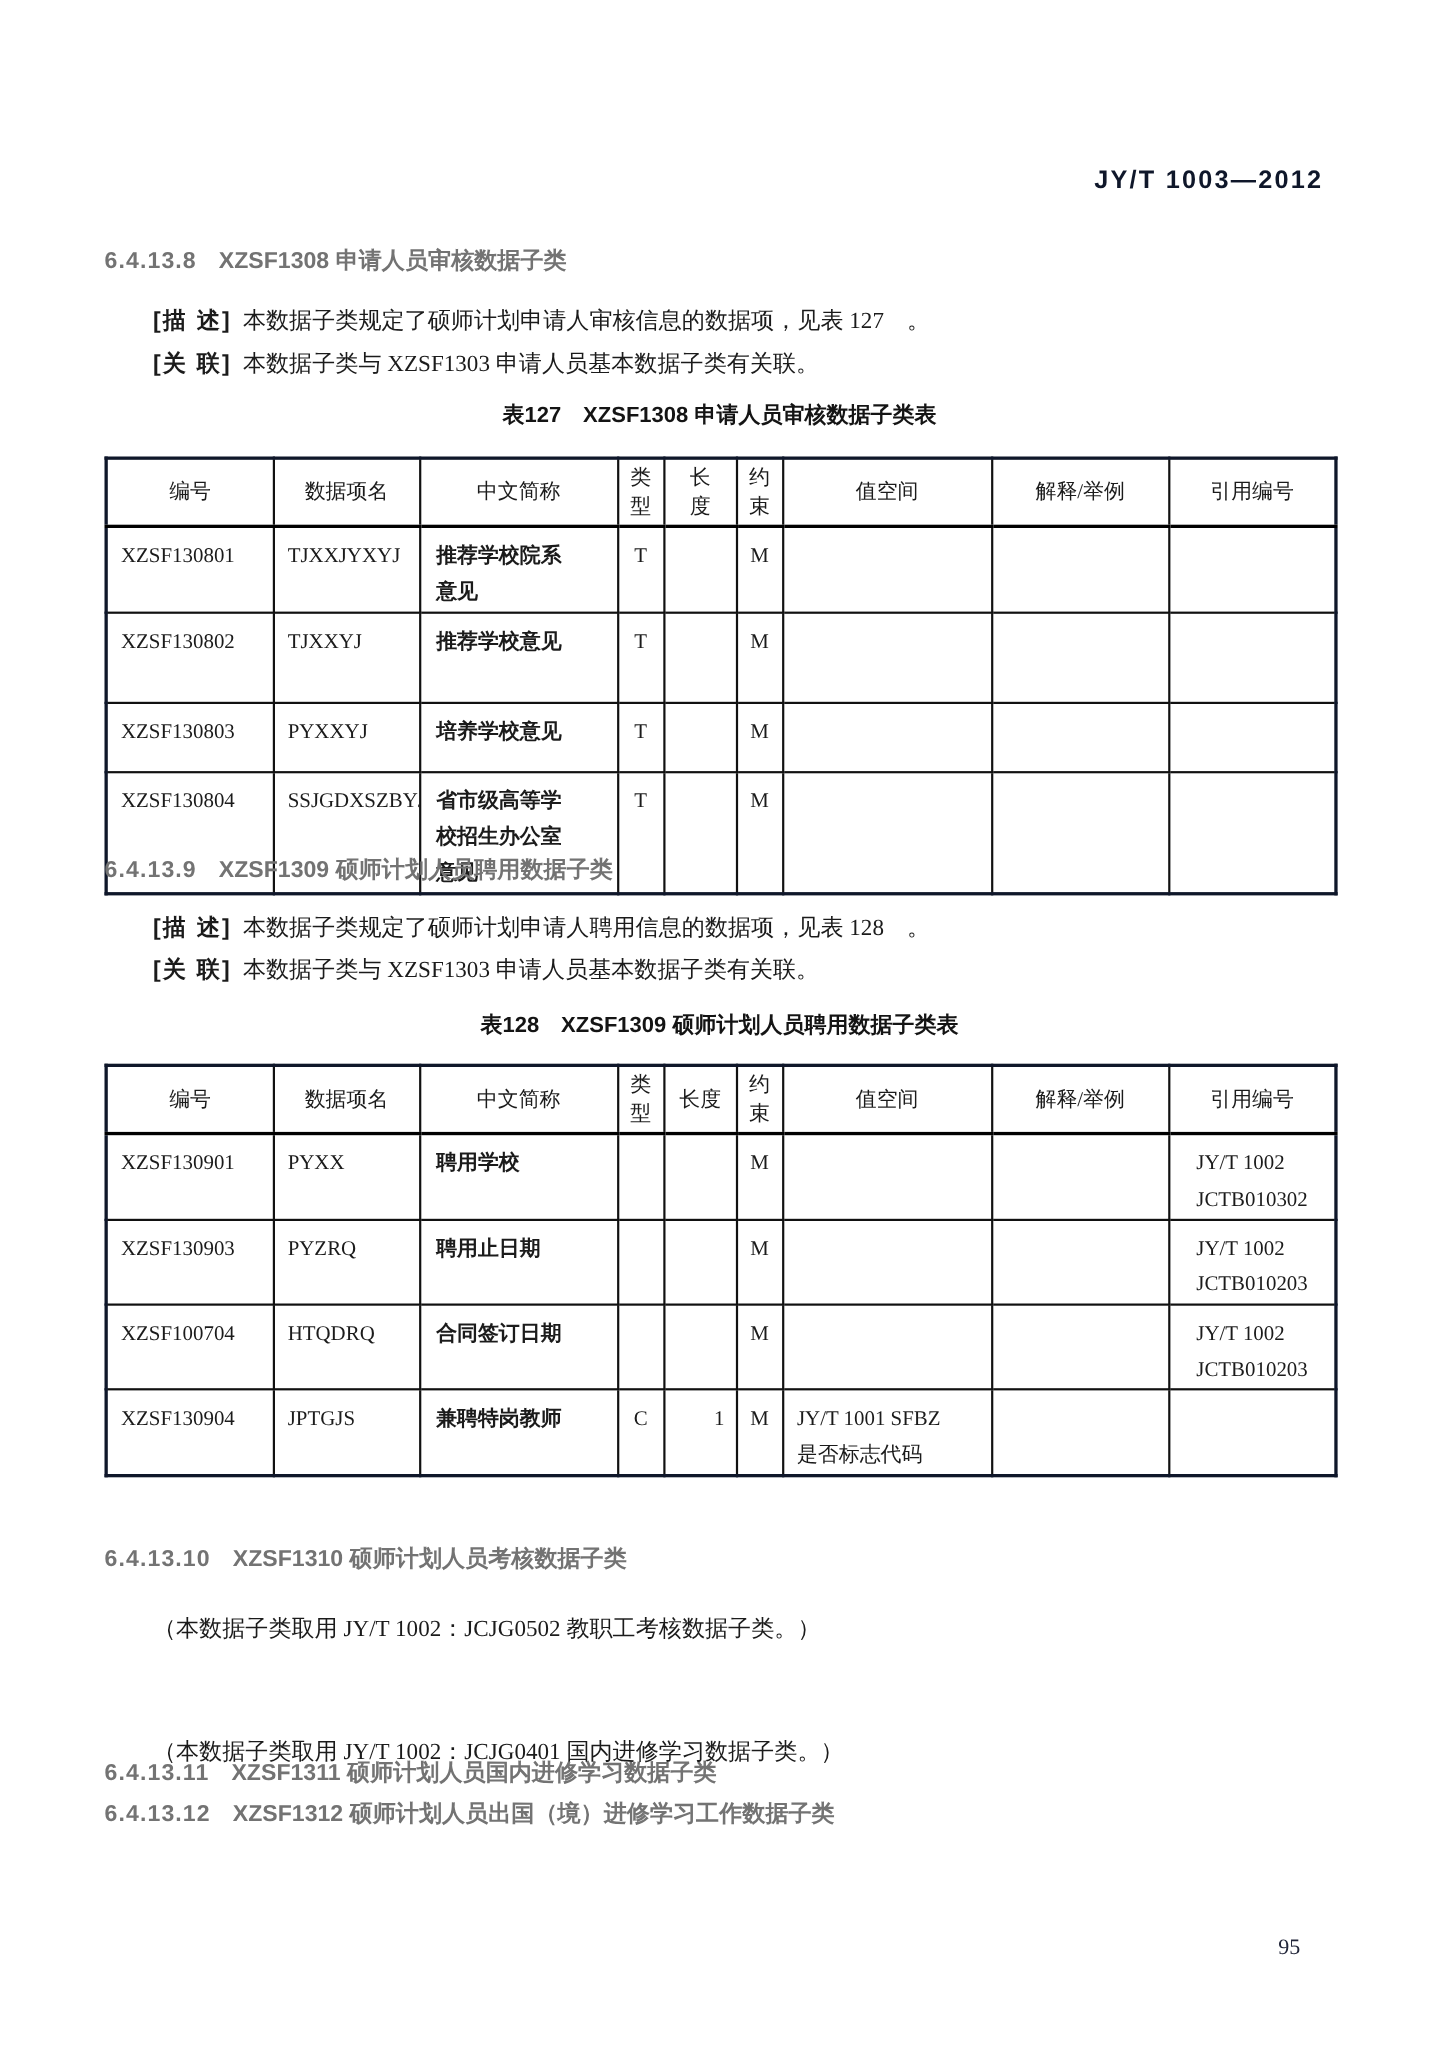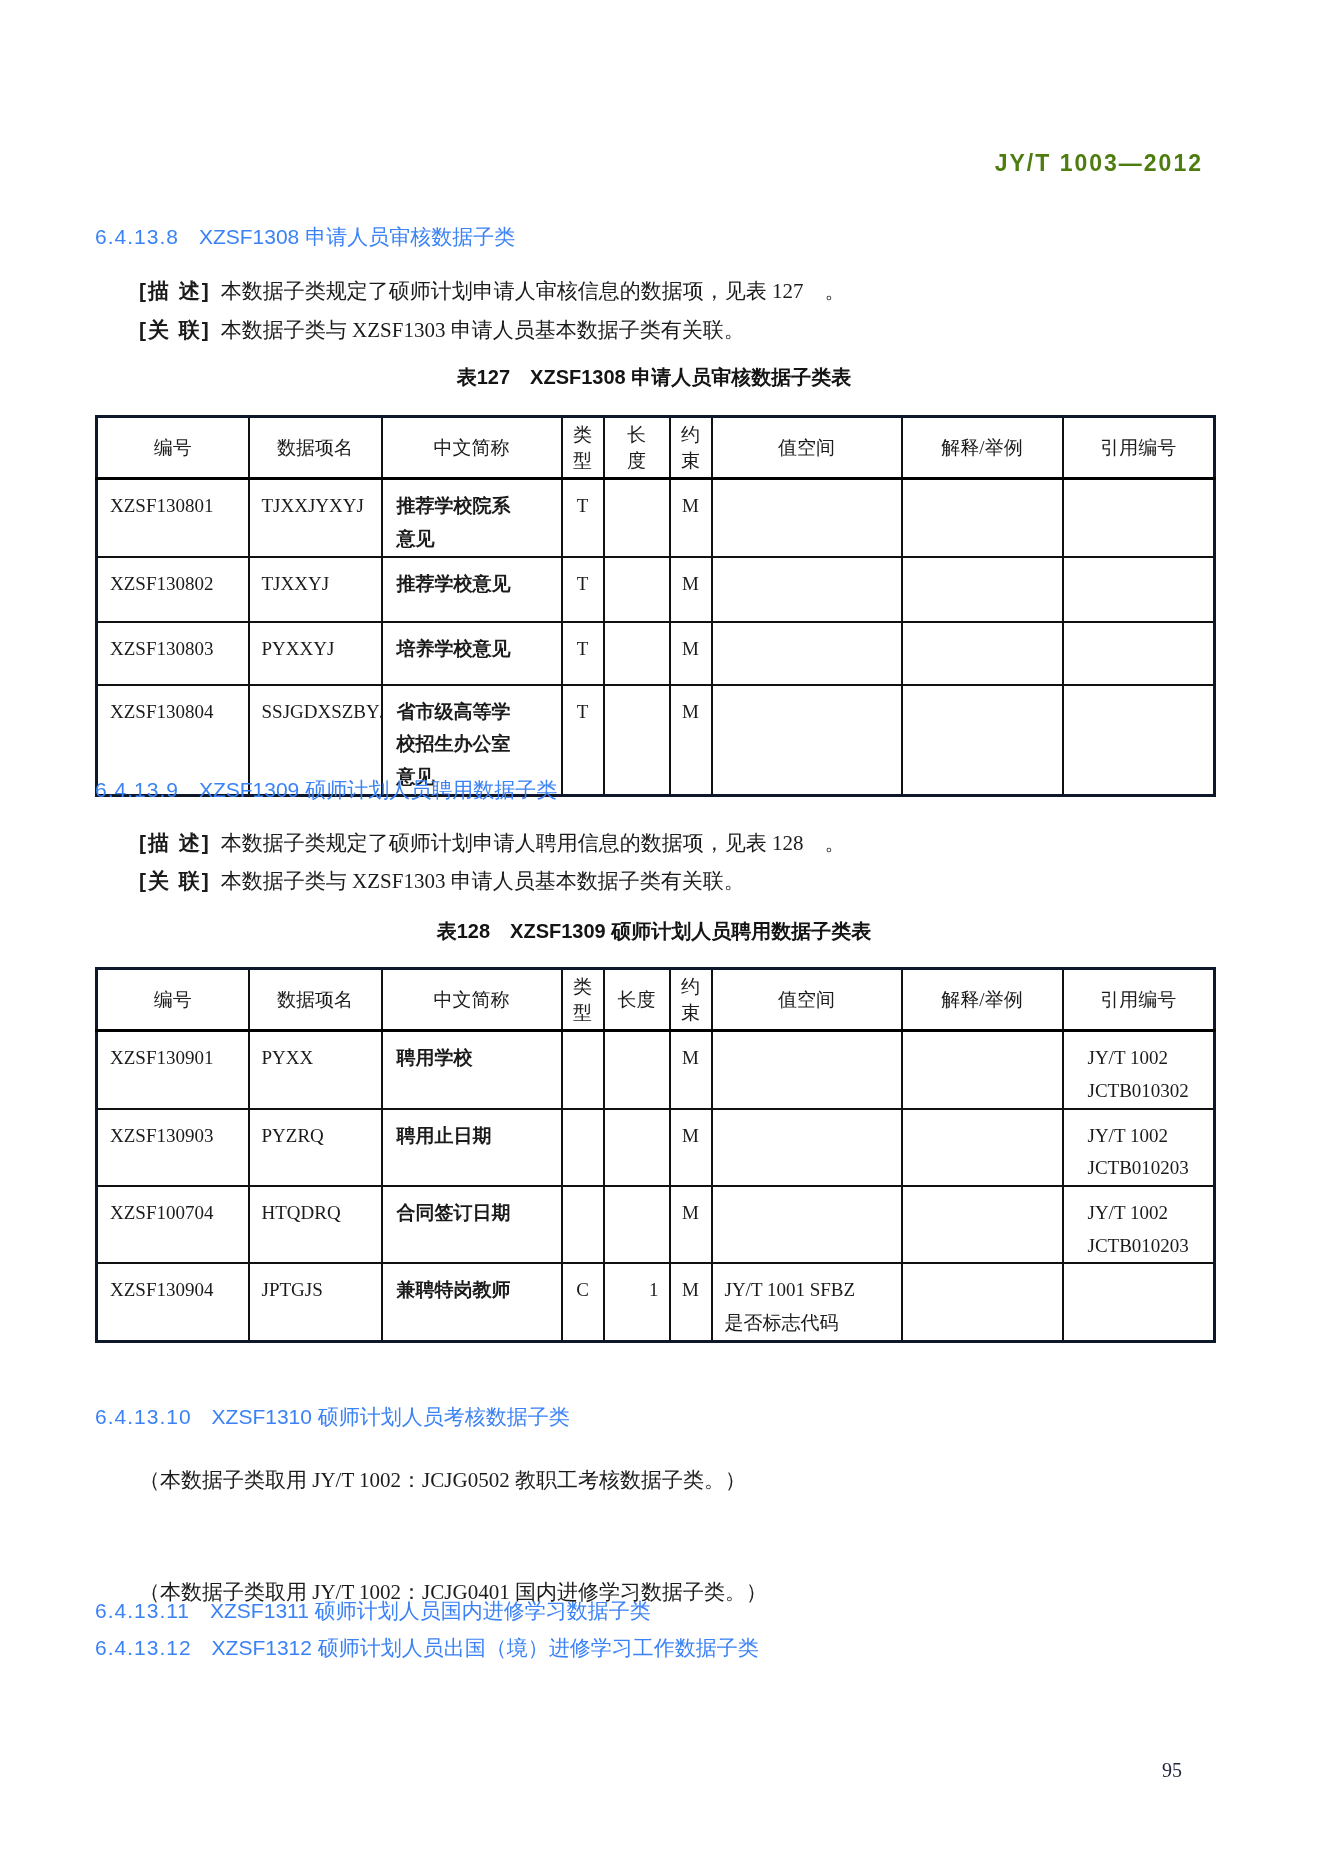--- a/index.html
+++ b/index.html
@@ -6,25 +6,25 @@
   html,body { background:#ffffff; }
   body {
     width:1323px; height:1871px; position:relative;
     font-family:"Liberation Serif","DejaVu Serif",serif;
     color:#1b1b1b;
   }
   .abs { position:absolute; }
   .doc-code {
     top:150px; right:120px; text-align:right;
     font-family:"Liberation Sans","DejaVu Sans",sans-serif;
-    font-size:23px; font-weight:bold; letter-spacing:2px; color:#4d7c0f;
+    font-size:23px; font-weight:bold; letter-spacing:2px; color:#0f172a;
   }
   .sec-heading {
     left:95px; font-family:"Liberation Sans","DejaVu Sans",sans-serif;
-    font-size:21px; font-weight:normal; color:#3b82f6; white-space:nowrap;
+    font-size:21px; font-weight:bold; color:#737373; white-space:nowrap;
   }
   .sec-heading .sec-num { margin-right:20px; letter-spacing:1px; }
   .para {
     left:139px; font-size:21px; white-space:nowrap; color:#1b1b1b;
   }
   .para .plabel {
     font-family:"Liberation Sans","DejaVu Sans",sans-serif;
     font-weight:bold; margin-right:10px; letter-spacing:2px;
   }
   .tbl-caption {
@@ -108,21 +108,21 @@
       <td class="c-id">XZSF130801</td>
       <td class="c-name">TJXXJYXYJ</td>
       <td class="c-cn">推荐学校院系意见</td>
       <td class="c-type">T</td>
       <td class="c-len"></td>
       <td class="c-cons">M</td>
       <td class="c-vs"></td>
       <td class="c-ex"></td>
       <td class="c-ref"></td>
     </tr>
-    <tr style="height:65px">
+    <tr style="height:82px">
       <td class="c-id">XZSF130802</td>
       <td class="c-name">TJXXYJ</td>
       <td class="c-cn">推荐学校意见</td>
       <td class="c-type">T</td>
       <td class="c-len"></td>
       <td class="c-cons">M</td>
       <td class="c-vs"></td>
       <td class="c-ex"></td>
       <td class="c-ref"></td>
     </tr>

